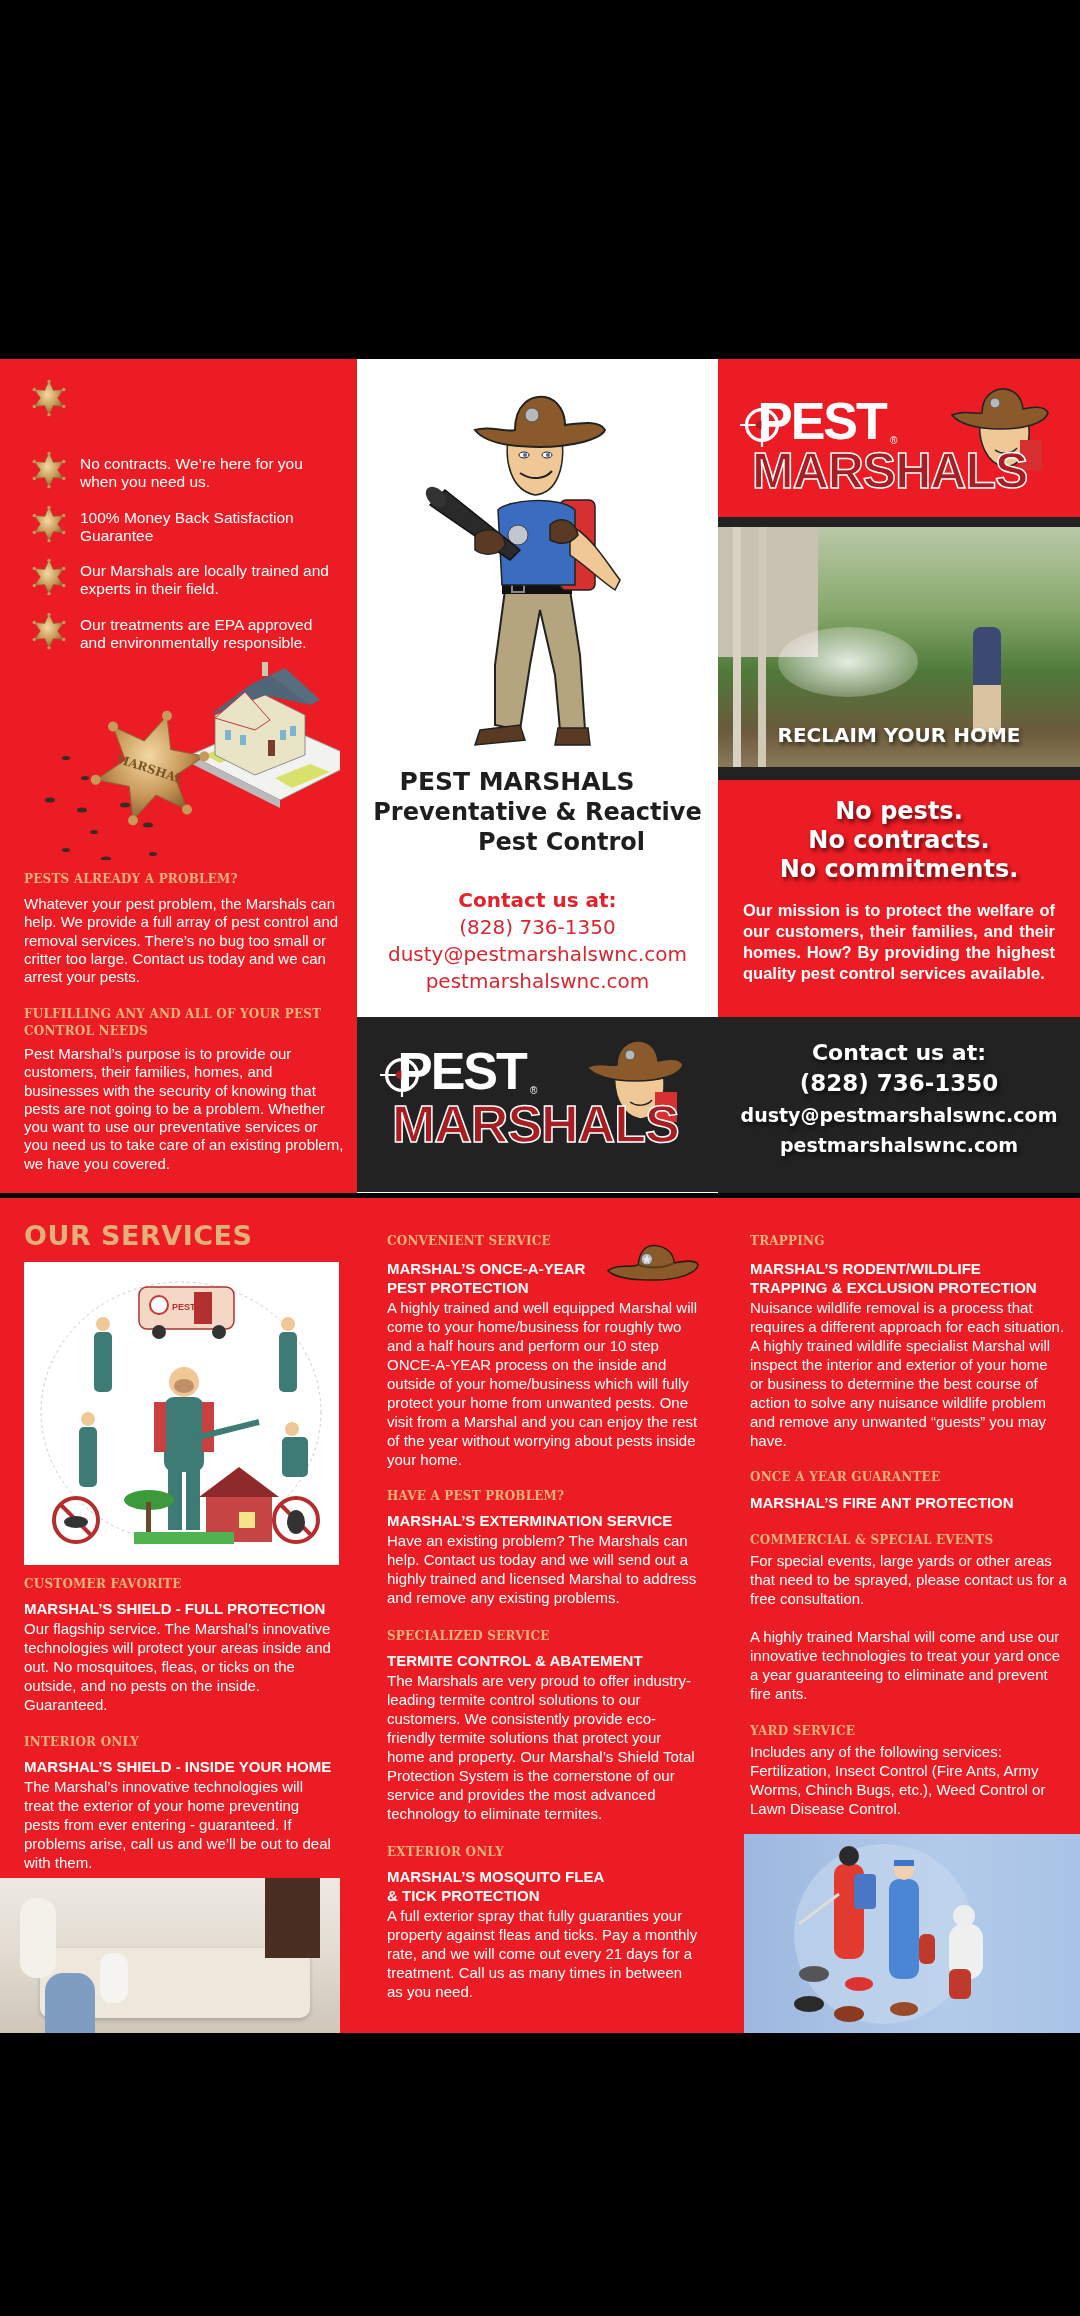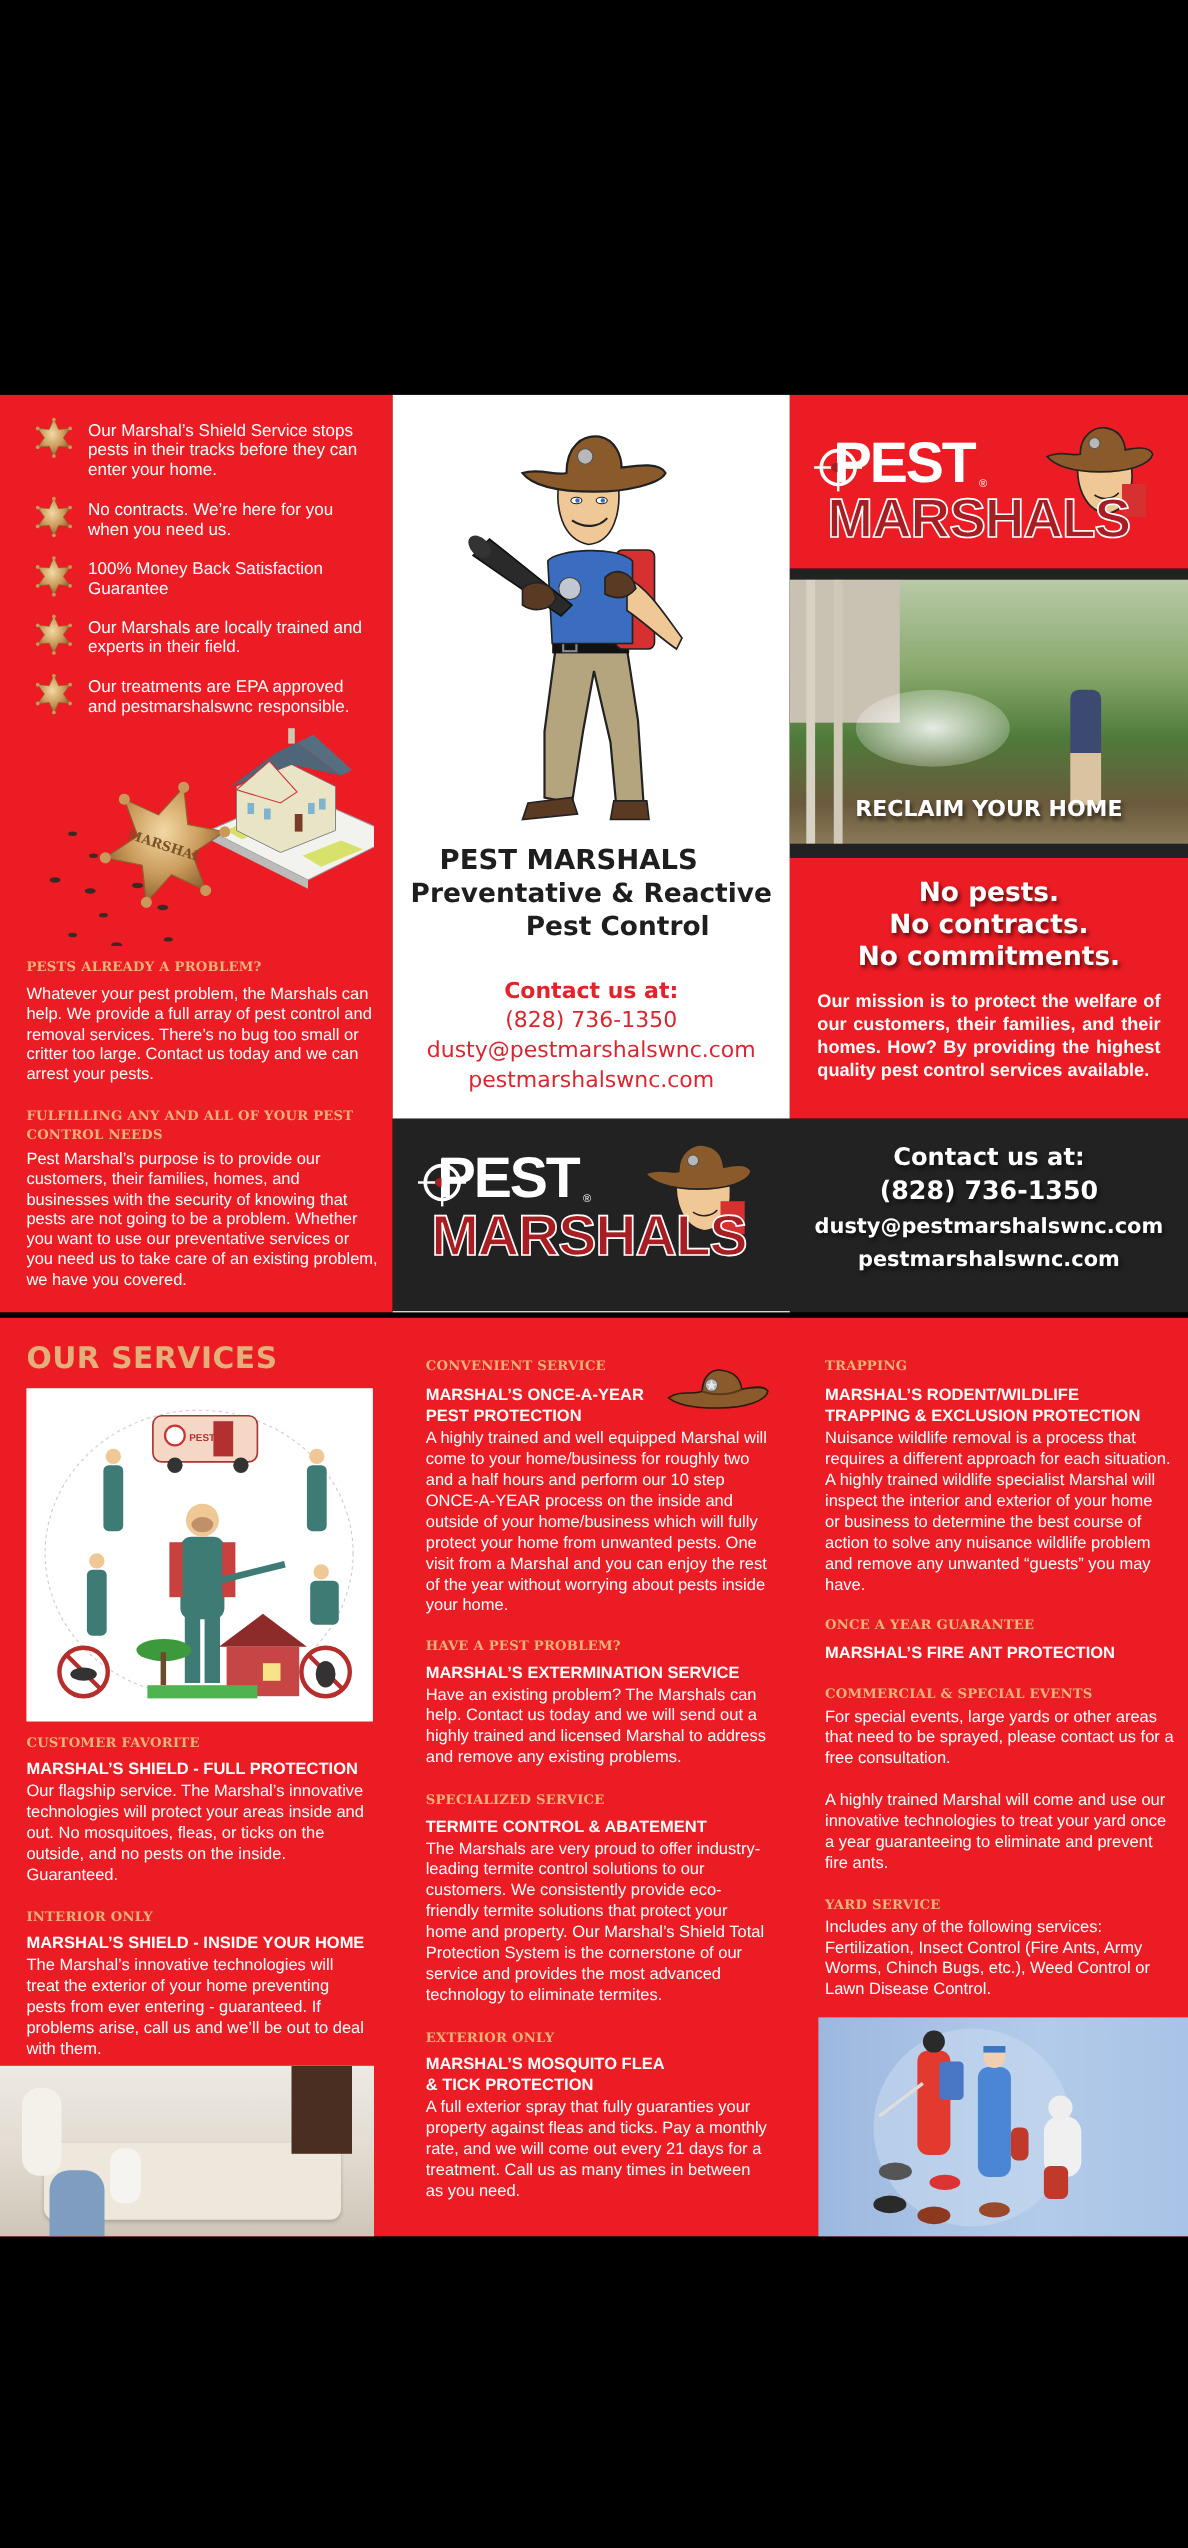--- a/index.html
+++ b/index.html
@@ -59,21 +59,20 @@
     </symbol>
   </defs>
 </svg>
 
 <div class="abs red" style="left:0;top:359px;width:357px;height:834px;"></div>
 
 <div class="bullet" style="top:383px;">
   <svg class="star">
       <use href="#star6"></use>
     </svg>
-  <span class="txt">Our Marshal’s Shield Service stops pests in their tracks before they can enter your home.</span>
 </div>
 <div class="bullet" style="top:455px;">
   <svg class="star">
       <use href="#star6"></use>
     </svg>
   <span class="txt">No contracts. We’re here for you when you need us.</span>
 </div>
 <div class="bullet" style="top:509px;">
   <svg class="star">
       <use href="#star6"></use>
@@ -83,21 +82,21 @@
 <div class="bullet" style="top:562px;">
   <svg class="star">
       <use href="#star6"></use>
     </svg>
   <span class="txt">Our Marshals are locally trained and experts in their field.</span>
 </div>
 <div class="bullet" style="top:616px;">
   <svg class="star">
       <use href="#star6"></use>
     </svg>
-  <span class="txt">Our treatments are EPA approved and pestmarshalswnc responsible.</span>
+  <span class="txt">Our treatments are EPA approved and environmentally responsible.</span>
 </div>
 
 <svg class="abs" style="left:30px;top:660px;" width="310" height="200" viewBox="0 0 310 200">
 
   <polygon points="160,95 240,60 330,100 250,140" fill="#f2f2ee" stroke="#999" stroke-width="1"></polygon>
   <polygon points="160,95 250,140 250,148 160,103" fill="#bbb"></polygon>
   <polygon points="175,95 215,78 230,86 190,103" fill="#d8e26a"></polygon>
   <polygon points="245,118 280,104 300,112 262,128" fill="#d8e26a"></polygon>
 
   <polygon points="185,55 235,35 275,55 275,95 225,115 185,95" fill="#e9e4c6" stroke="#777" stroke-width="0.8"></polygon>

